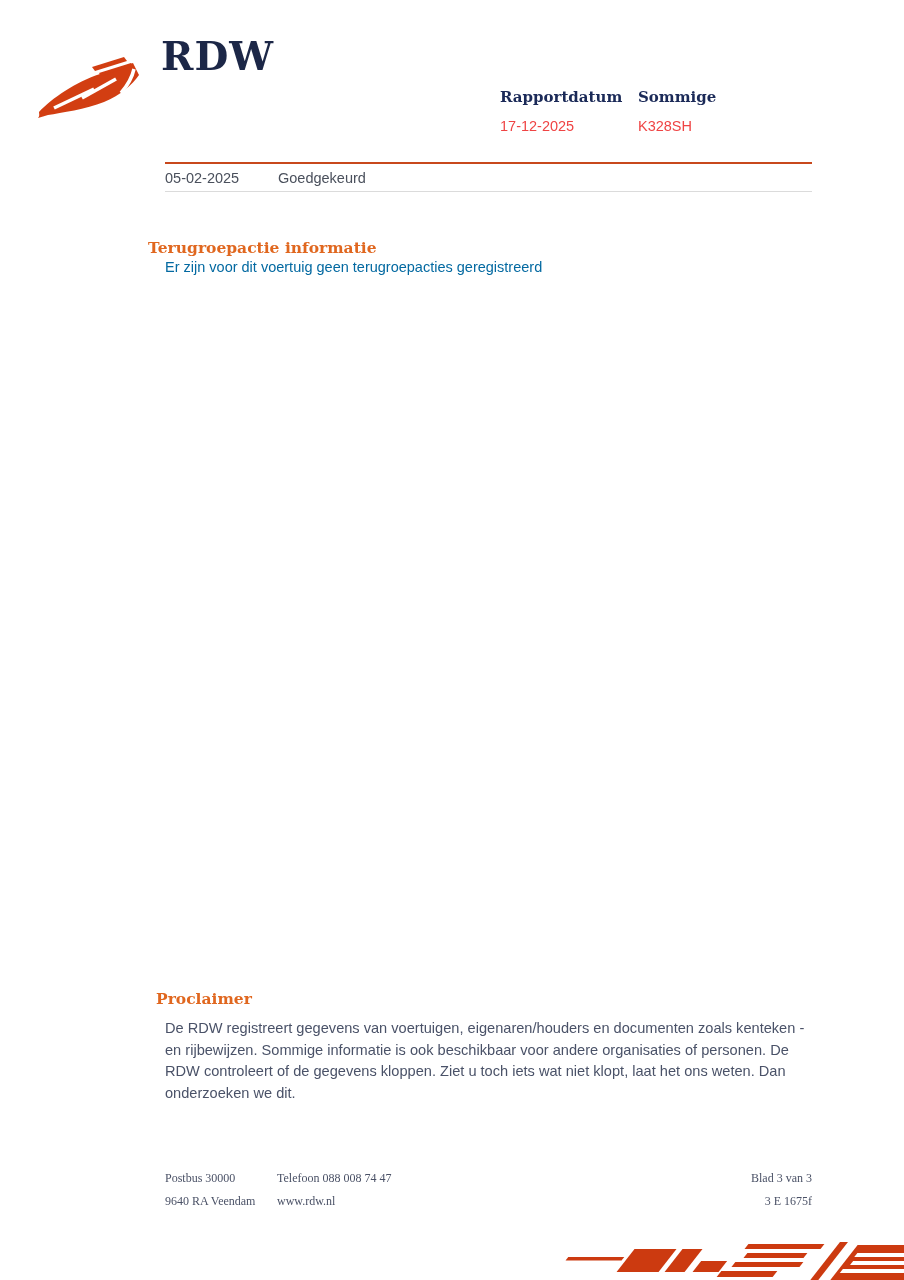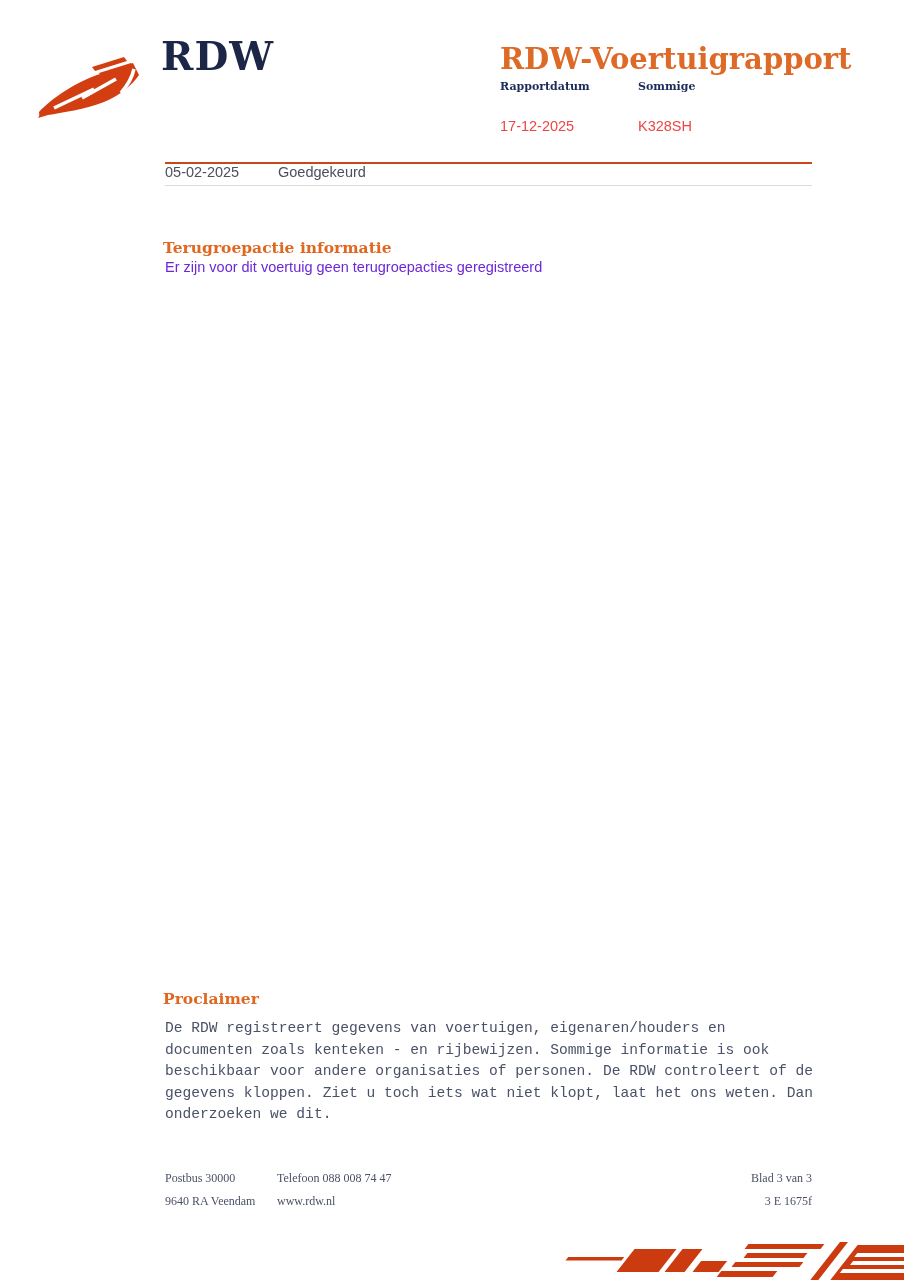--- a/index.html
+++ b/index.html
@@ -31,24 +31,24 @@
     position: absolute;
     left: 500px; top: 42px;
     font-family: "DejaVu Serif", serif;
     font-weight: 600;
     font-size: 29px;
     color: #de6a28;
     white-space: nowrap;
   }
   .meta-label {
     position: absolute;
-    top: 80px;
+    top: 88px;
     font-family: "DejaVu Serif", serif;
     font-weight: 700;
-    font-size: 11px;
+    font-size: 15px;
     color: #1b2a58;
   }
   .meta-value {
     position: absolute;
     top: 118px;
     font-size: 14.5px;
     color: #ef4444;
   }
   .pos-meta1 { left: 500px; }
   .pos-meta2 { left: 638px; }
@@ -60,55 +60,54 @@
     font-family: "DejaVu Serif", serif;
     font-weight: 700;
     font-size: 15px;
     color: #1b2a58;
     white-space: nowrap;
   }
   .col-0 { left: 0; }
   .col-1 { left: 113px; }
   .col-2 { left: 223px; }
   .apk-rule-orange { height: 2px; background: #c8481c; margin-top: 2px; }
-  .apk-row { position: relative; height: 19px; margin-top: 0; }
+  .apk-row { position: relative; height: 19px; margin-top: 6px; }
   .apk-cell {
     position: absolute; top: 0;
     font-size: 14.5px;
     color: #4a505c;
     white-space: nowrap;
   }
   .apk-rule-gray { height: 1px; background: #dbdbdb; margin-top: 2px; }
   
   .section-heading {
     position: absolute;
-    left: 163px;
+    left: 148px;
     font-family: "DejaVu Serif", serif;
     font-weight: 700;
     font-size: 15.5px;
     color: #e0671f;
     white-space: nowrap;
   }
   .recall-heading { top: 238px; }
   .recall-body {
     position: absolute;
     left: 165px; top: 259px;
     font-size: 14.5px;
-    color: #6d28d9;
+    color: #0369a1;
     white-space: nowrap;
   }
-  .proclaimer-heading { top: 989px; }
+  .proclaimer-heading { top: 989px; margin-left: 8px; }
   .proclaimer-body {
     position: absolute;
     left: 165px; top: 1018px;
     width: 650px;
     font-size: 14.6px;
     line-height: 21.5px;
     color: #4a5268;
-    font-family: Liberation Mono, monospace;
   }
   
   .footer-item {
     position: absolute;
     font-size: 12px;
     color: #4a5166;
     white-space: nowrap;
     font-family: Liberation Serif, serif;
   }
   .f-row1 { top: 1171px; }
@@ -135,21 +134,20 @@
       <path d="M63 21 L 95 11 L 97 14 L 65 24 Z"></path>
     </g>
     <g stroke="#ffffff" stroke-width="3.5" fill="none">
       <path d="M18 56 L 58 37"></path>
       <path d="M46 46 L 80 27"></path>
       <path d="M85 41 C 92 33 96 26 98 17"></path>
     </g>
   </svg>
   <div class="brand-word">RDW</div>
 
-  <div class="doc-title">RDW-Voertuigrapport</div>
   <div class="meta-label pos-meta1">Rapportdatum</div>
   <div class="meta-value pos-meta1">17-12-2025</div>
   <div class="meta-label pos-meta2">Sommige</div>
   <div class="meta-value pos-meta2">K328SH</div>
 
   <div class="apk-table">
     <div class="apk-rule-orange"></div>
     <div class="apk-row">
       <span class="apk-cell col-0">05-02-2025</span>
       <span class="apk-cell col-1">Goedgekeurd</span>

